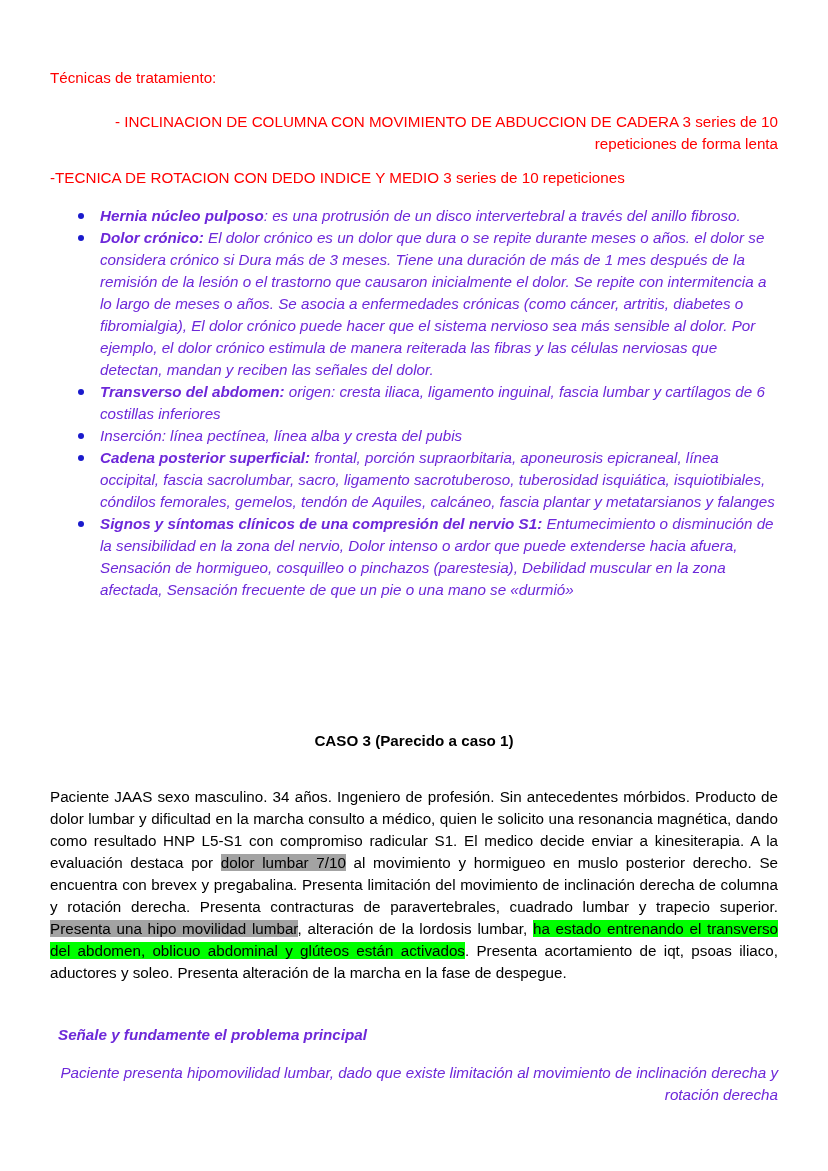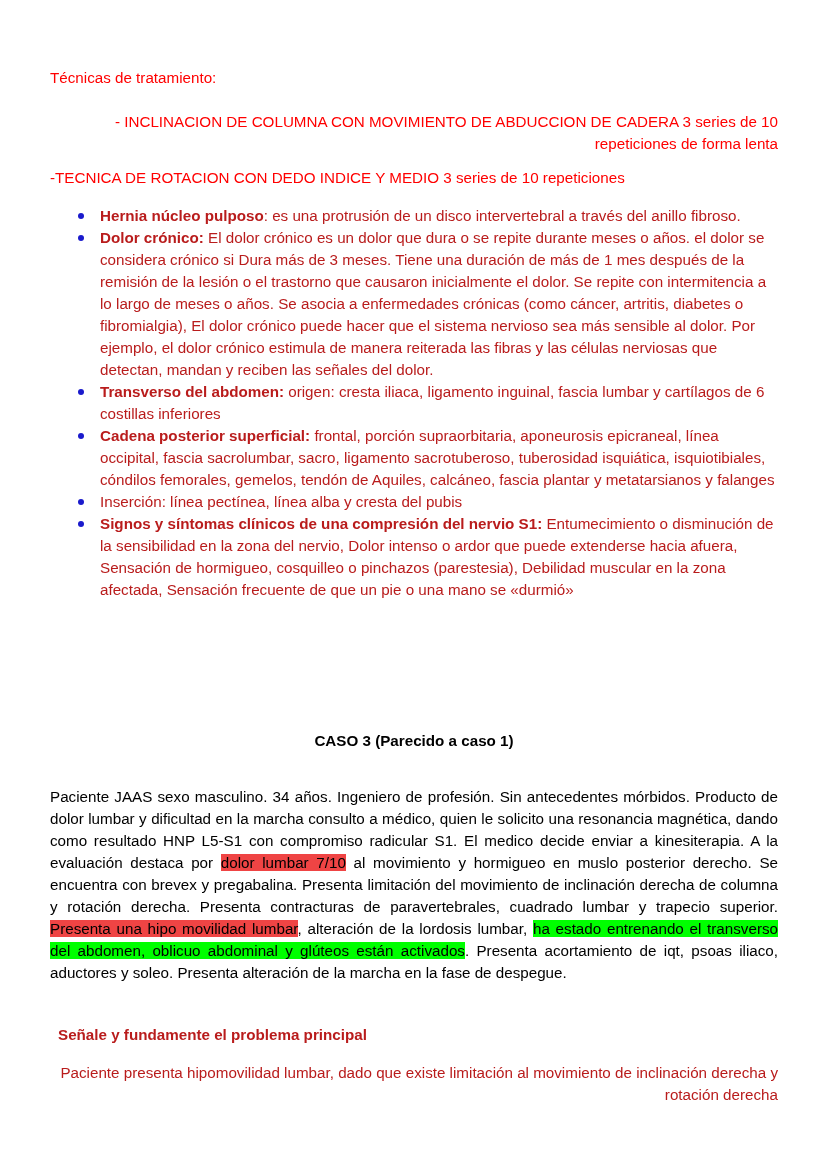--- a/index.html
+++ b/index.html
@@ -1,31 +1,31 @@
 <!DOCTYPE html>
 <html><head>
 <meta charset="utf-8">
 <style>
   html, body { margin: 0; padding: 0; background: #ffffff; }
   body { width: 828px; height: 1171px; position: relative; overflow: hidden;
          font-family: "Liberation Sans", sans-serif; font-size: 15.2px; line-height: 22px; color: #000; }
   .page { position: absolute; left: 50px; top: 0; width: 728px; }
   .red { color: #ff0000; }
-  .blue { color: #b91c1c; }
+  .blue { color: #6d28d9; font-style: italic; }
   p { margin: 0; text-align: right; }
   .p-title { position: absolute; top: 67px; left: 0; }
   .p-tech1 { position: absolute; top: 111px; left: 0; width: 728px; }
   .p-tech2 { position: absolute; top: 167px; left: 0; }
   ul.bullets { position: absolute; top: 205px; left: 0; width: 728px; margin: 0; padding: 0; list-style: none; }
   ul.bullets li { position: relative; padding-left: 50px; }
   ul.bullets li .dot { position: absolute; left: 28px; top: 8px; width: 6px; height: 6px; border-radius: 50%; background: #1a1acc; }
   b { font-weight: bold; }
   .case-title { position: absolute; top: 730px; left: 0; width: 728px; text-align: center; font-weight: bold; }
   .case-body { position: absolute; top: 786px; left: 0; width: 728px; text-align: justify; }
-  .hl-yellow { background: #ef4444; }
+  .hl-yellow { background: #a3a3a3; }
   .hl-green { background: #00ff00; }
   .q-title { position: absolute; top: 1024px; left: 8px; font-weight: bold; }
   .q-answer { position: absolute; top: 1062px; left: 0; width: 728px; }
 </style>
 </head>
 <body>
 
 <div class="page">
 
   <p class="p-title red">Técnicas de tratamiento:</p>
@@ -40,25 +40,25 @@
     <li>
       <span class="dot"></span>
       <b> Dolor crónico:</b><span> El dolor crónico es un dolor que dura o se repite durante meses o años. el dolor se considera crónico si Dura más de 3 meses. Tiene una duración de más de 1 mes después de la remisión de la lesión o el trastorno que causaron inicialmente el dolor. Se repite con intermitencia a lo largo de meses o años. Se asocia a enfermedades crónicas (como cáncer, artritis, diabetes o fibromialgia), El dolor crónico puede hacer que el sistema nervioso sea más sensible al dolor. Por ejemplo, el dolor crónico estimula de manera reiterada las fibras y las células nerviosas que detectan, mandan y reciben las señales del dolor.</span>
     </li>
     <li>
       <span class="dot"></span>
       <b> Transverso del abdomen:</b><span>  origen: cresta iliaca, ligamento inguinal, fascia lumbar y cartílagos de 6 costillas inferiores</span>
     </li>
     <li>
       <span class="dot"></span>
-      <b> Cadena posterior superficial:</b><span> frontal, porción supraorbitaria, aponeurosis epicraneal, línea occipital, fascia sacrolumbar, sacro, ligamento sacrotuberoso, tuberosidad isquiática, isquiotibiales, cóndilos femorales, gemelos, tendón de Aquiles, calcáneo, fascia plantar y metatarsianos y falanges</span>
+      <b></b><span>Inserción: línea pectínea, línea alba y cresta del pubis</span>
     </li>
     <li>
       <span class="dot"></span>
-      <b></b><span>Inserción: línea pectínea, línea alba y cresta del pubis</span>
+      <b> Cadena posterior superficial:</b><span> frontal, porción supraorbitaria, aponeurosis epicraneal, línea occipital, fascia sacrolumbar, sacro, ligamento sacrotuberoso, tuberosidad isquiática, isquiotibiales, cóndilos femorales, gemelos, tendón de Aquiles, calcáneo, fascia plantar y metatarsianos y falanges</span>
     </li>
     <li>
       <span class="dot"></span>
       <b>Signos y síntomas clínicos de una compresión del nervio S1:</b><span> Entumecimiento o disminución de la sensibilidad en la zona del nervio, Dolor intenso o ardor que puede extenderse hacia afuera, Sensación de hormigueo, cosquilleo o pinchazos (parestesia), Debilidad muscular en la zona afectada, Sensación frecuente de que un pie o una mano se «durmió»</span>
     </li>
   </ul>
 
   <p class="case-title">CASO 3 (Parecido a caso 1)</p>
 
   <p class="case-body"><span>Paciente JAAS sexo masculino. 34 años. Ingeniero de profesión. Sin antecedentes mórbidos. Producto de dolor lumbar y dificultad en la marcha consulto a médico, quien le solicito una resonancia magnética, dando como resultado HNP L5-S1 con compromiso radicular S1. El medico decide enviar a kinesiterapia. A la evaluación destaca por </span><span class="hl-yellow">dolor lumbar 7/10</span><span> al movimiento y hormigueo en muslo posterior derecho. Se encuentra con brevex y pregabalina. Presenta limitación del movimiento de inclinación derecha de columna y rotación derecha. Presenta contracturas de paravertebrales, cuadrado lumbar y trapecio superior. </span><span class="hl-yellow">Presenta una hipo movilidad lumbar</span><span>, alteración de la lordosis lumbar, </span><span class="hl-green">ha estado entrenando el transverso del abdomen, oblicuo abdominal y glúteos están activados</span><span>. Presenta acortamiento de iqt, psoas iliaco, aductores y soleo. Presenta alteración de la marcha en la fase de despegue.</span></p>

